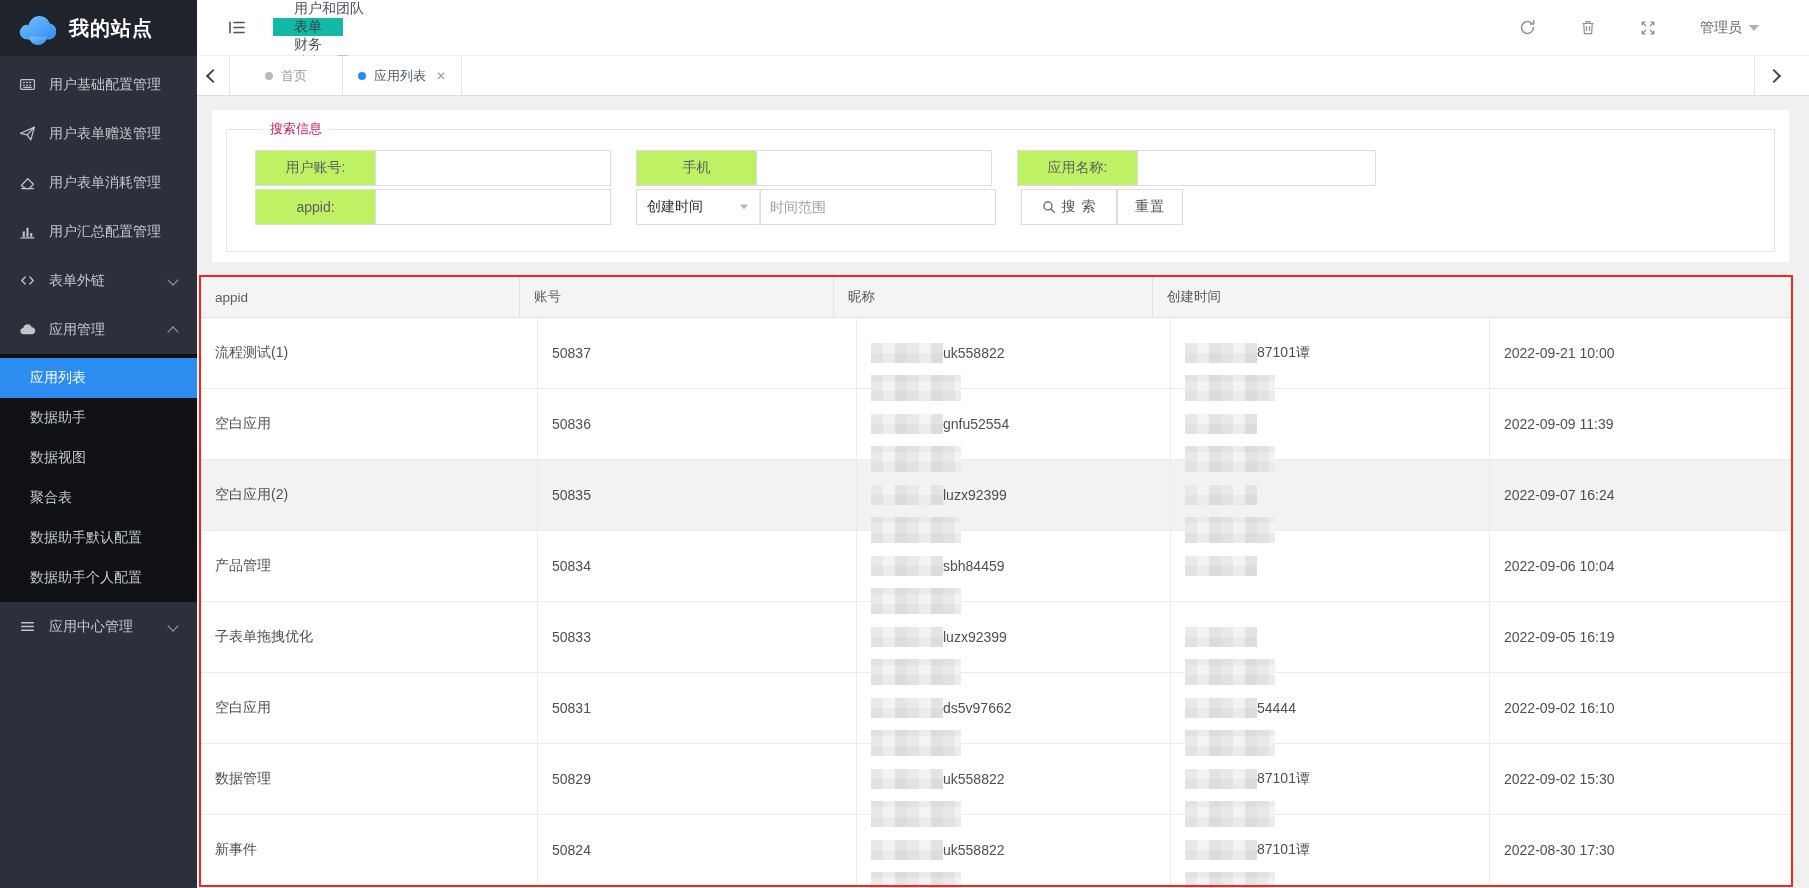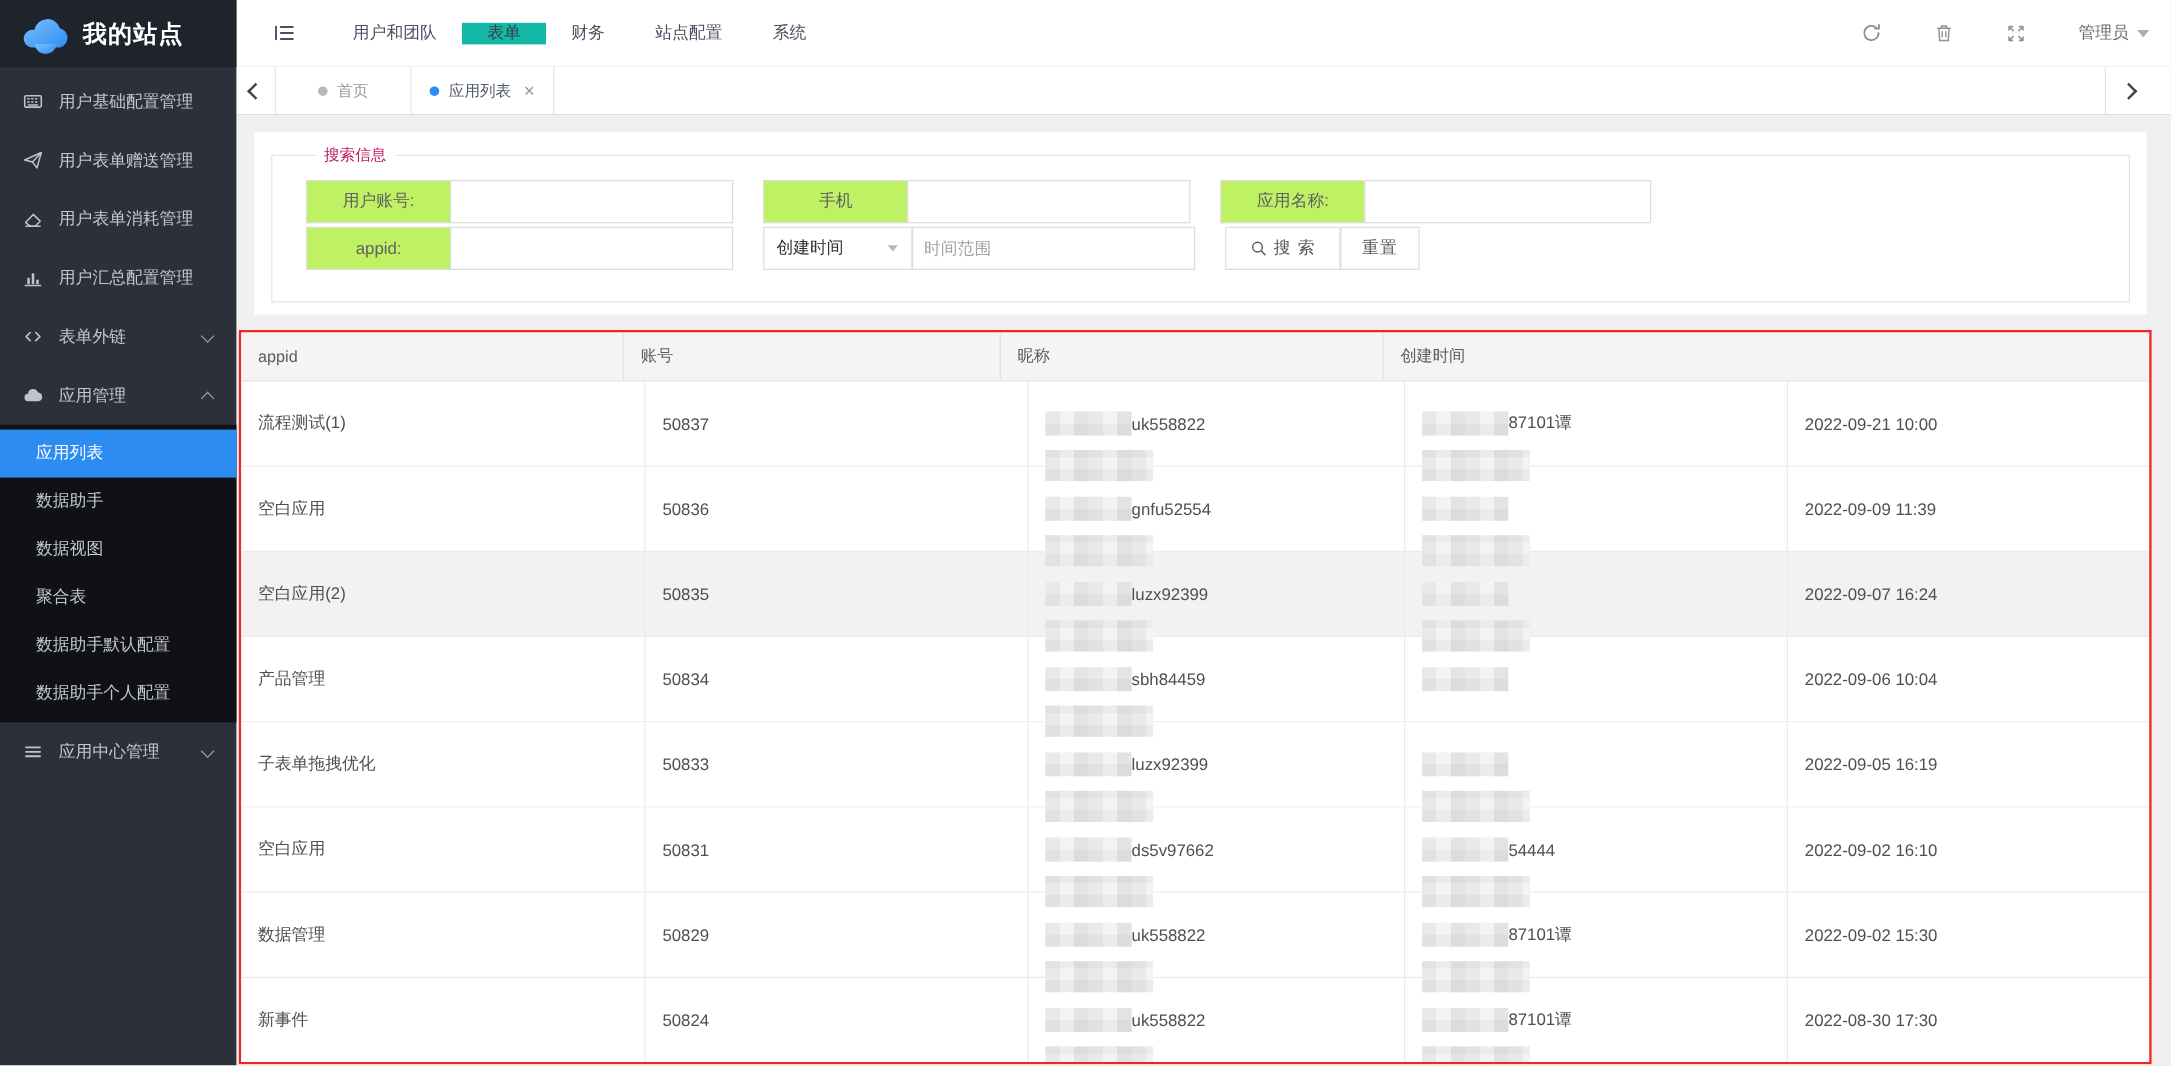--- a/index.html
+++ b/index.html
@@ -22,24 +22,24 @@
   .submenu{background:#0f1115;padding:4px 0;}
   .sub-item{height:40px;display:flex;align-items:center;padding-left:30px;
             color:#c3c7ce;font-size:14px;cursor:pointer;}
   .sub-item.active{background:#2d8cf0;color:#ffffff;}
 
   
   .main{position:absolute;left:197px;top:0;right:0;bottom:0;}
 
   .topnav{height:56px;background:#fff;display:flex;align-items:center;border-bottom:1px solid #f0f0f0;box-sizing:border-box;}
   .collapse-btn{padding:0 27px 0 31px;display:flex;align-items:center;cursor:pointer;}
-  .nav-items{display:flex;align-items:center;height:56px;}
+  .nav-items{display:flex;align-items:flex-start;height:56px;flex-direction:column;}
   .nav-item{display:flex;align-items:center;padding:0 21px;font-size:14px;color:#495060;cursor:pointer;}
   .nav-item.active{background:#14b8a6;color:#3b3f46;}
-  .nav-right{margin-left:auto;display:flex;align-items:center;gap:44px;padding-right:18px;}
+  .nav-right{margin-left:auto;display:flex;align-items:center;gap:44px;padding-right:50px;}
   .nav-icon{display:inline-flex;cursor:pointer;}
   .user-dd{display:flex;align-items:center;gap:7px;color:#656a74;font-size:14px;cursor:pointer;}
   .caret{width:0;height:0;border-left:5px solid transparent;border-right:5px solid transparent;
          border-top:6px solid #a9adb5;}
 
   .tabbar{position:relative;height:40px;background:#fff;border-bottom:1px solid #dcdcdc;
           display:flex;align-items:stretch;box-sizing:border-box;}
   .tab-arrow{width:32px;display:flex;align-items:center;justify-content:center;cursor:pointer;}
   .tab-arrow.left{border-right:1px solid #e4e4e4;}
   .tab-arrow.right{position:absolute;right:16px;top:0;bottom:0;width:38px;border-left:1px solid #e4e4e4;}

